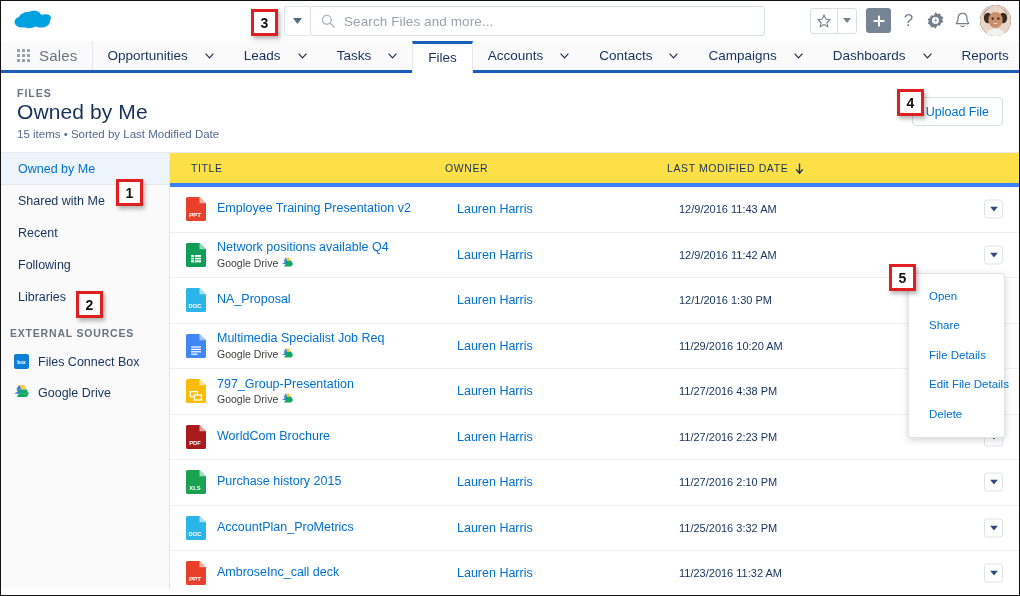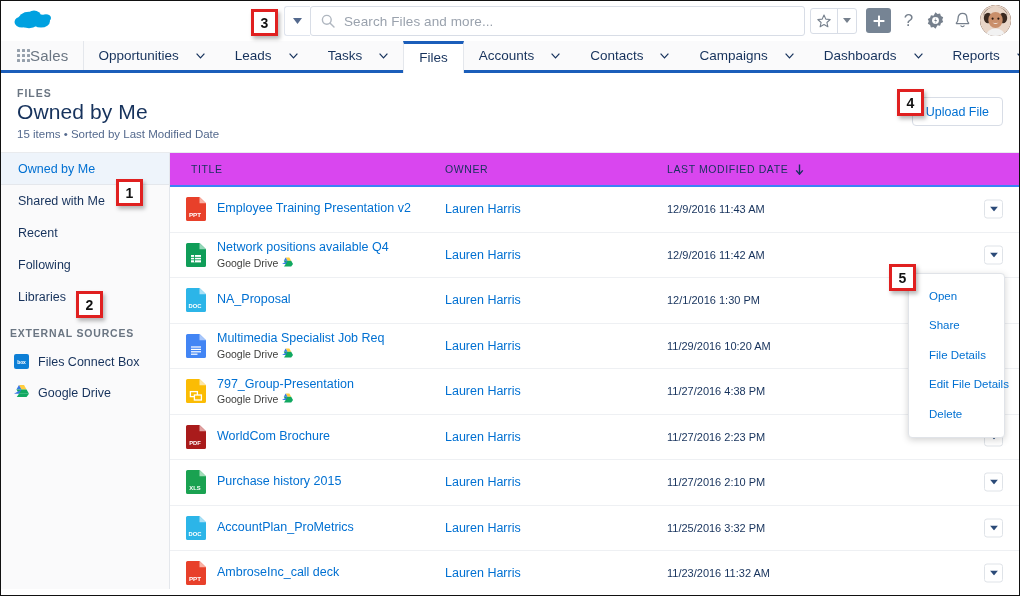--- a/index.html
+++ b/index.html
@@ -37,21 +37,21 @@
   }
   .search-caret {
     width: 26px; height: 30px;
     display: flex; align-items: center; justify-content: center;
     border: 1px solid #e0e5ee;
     border-right: none;
     background: #fff;
     border-radius: 3px 0 0 3px;
   }
   .search-box {
-    width: 495px; height: 30px;
+    width: 455px; height: 30px;
     border: 1px solid #d8dde6;
     border-radius: 3px;
     background: #fff;
     display: flex; align-items: center;
     padding: 0 10px;
     gap: 9px;
   }
   .search-ph { font-size: 13.5px; color: #9aa2ad; letter-spacing: .1px; }
 
   .header-icons {
@@ -84,21 +84,21 @@
 
   
   .navbar {
     height: 32px;
     background: #fafafb;
     border-bottom: 3px solid #1b5eba;
     display: flex; align-items: stretch;
     position: relative;
   }
   .app-launcher {
-    display: flex; align-items: center; 
+    display: flex; align-items: center; gap: 9px;
     padding: 0 14px 0 16px;
     border-right: 1px solid #e4e7ec;
   }
   .waffle {
     display: grid;
     grid-template-columns: repeat(3, 3px);
     grid-template-rows: repeat(3, 3px);
     gap: 2px;
   }
   .waffle i { display: block; width: 3px; height: 3px; background: #96a0ac; border-radius: .5px; }
@@ -185,37 +185,37 @@
     background: #0d7fd6;
     display: flex; align-items: center; justify-content: center;
     font-size: 5px; color: #fff; font-weight: 700; letter-spacing: -.2px;
   }
 
   
   .table-area { flex: 1; background: #fff; position: relative; overflow: hidden; }
   .thead {
     height: 34px;
     display: flex; align-items: center;
-    border-bottom: 2px solid #3b82f6;
+    border-bottom: 4px solid #3b82f6;
     font-size: 10.5px; color: #16325c;
     letter-spacing: .6px; font-weight: 400;
-    background: #d946ef;
+    background: #fde047;
   }
   .th-title { width: 275px; padding-left: 21px; }
   .th-owner { width: 222px; }
   .th-date  { flex: 1; display: flex; align-items: center; gap: 7px; }
 
   .row {
     height: 45.5px;
     display: flex; align-items: center;
     border-bottom: 1px solid #eef0f3;
     position: relative;
   }
   .cell-title { width: 275px; display: flex; align-items: center; gap: 11px; padding-left: 16px; }
-  .cell-owner { width: 222px; font-size: 12.5px; color: #0070d2; }
+  .cell-owner { width: 222px; font-size: 12.5px; color: #0070d2; margin-left: 12px; }
   .cell-date  { flex: 1; font-size: 11px; color: #16325c; }
   .title-texts { display: flex; flex-direction: column; gap: 1px; }
   .title-link { font-size: 12.5px; color: #0070d2; line-height: 1.25; text-align: right; }
   .title-sub {
     font-size: 10.5px; color: #3e3e3c;
     display: flex; align-items: center; gap: 4px;
     line-height: 1.2;
   }
   .row-caret {
     position: absolute; right: 16px; top: 50%;

